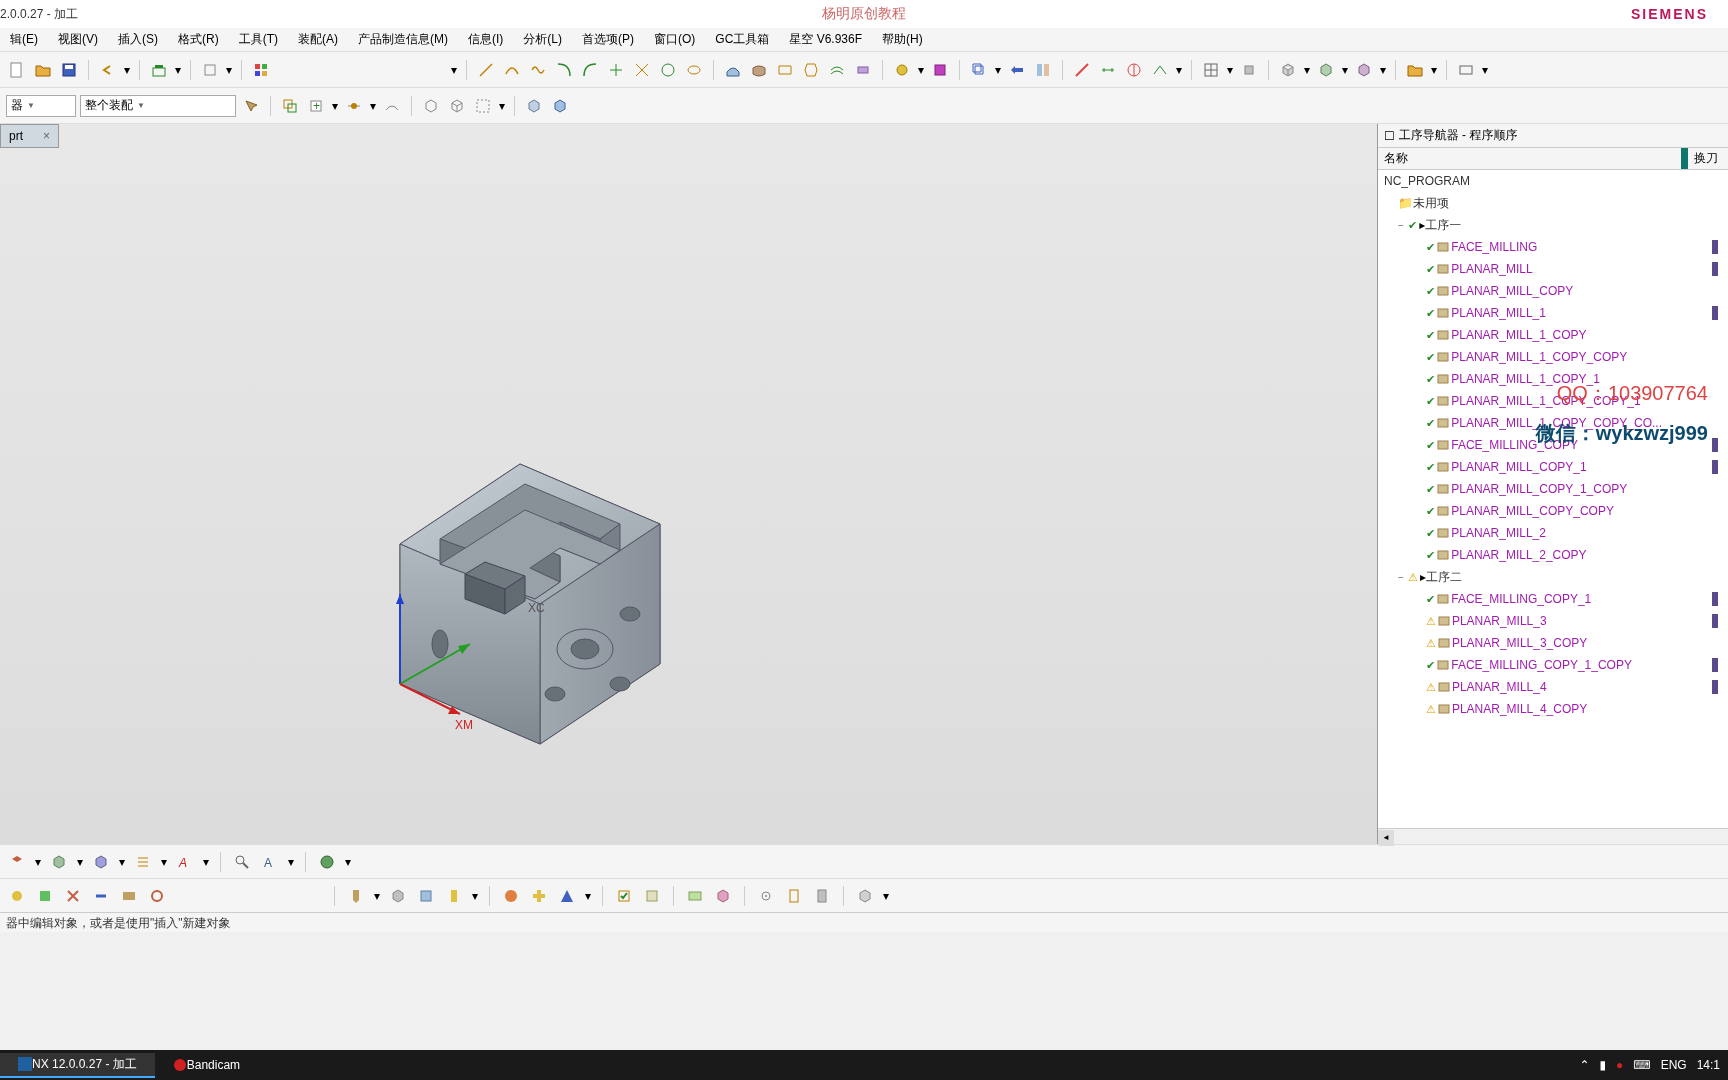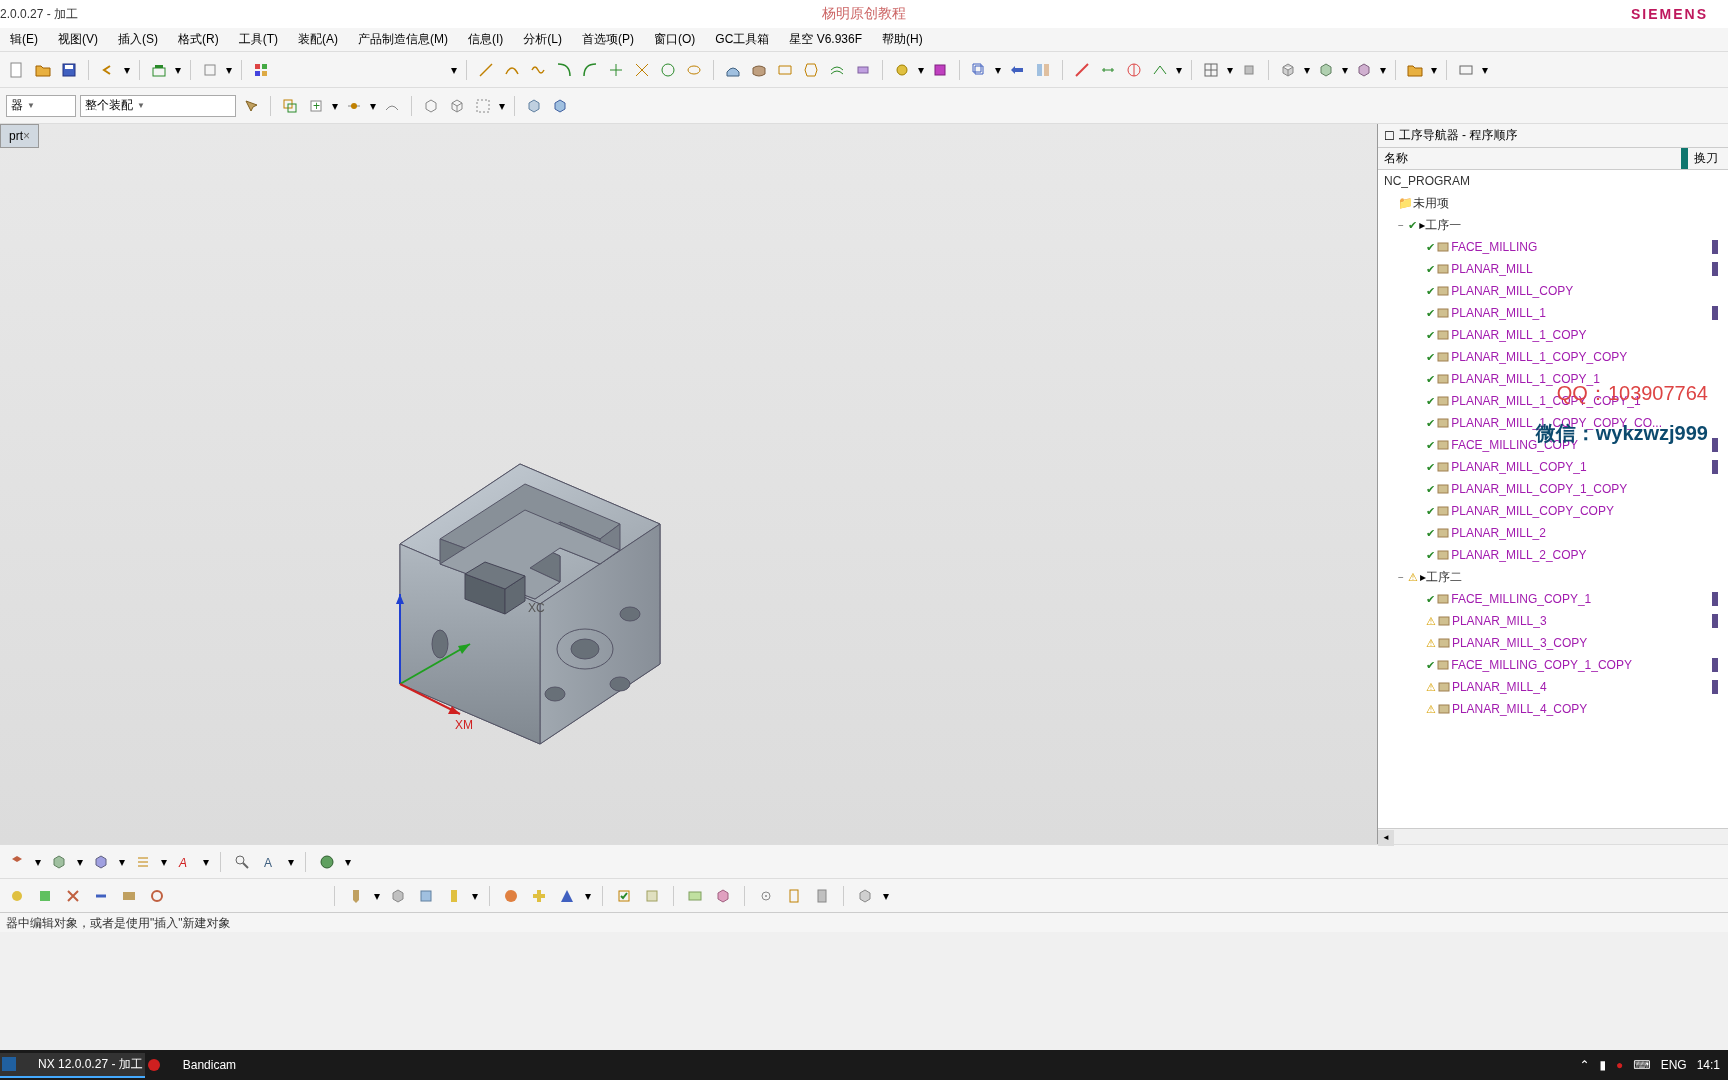--- a/index.html
+++ b/index.html
@@ -13,21 +13,21 @@
 .toolbar1{height:36px;background:#f5f5f5;display:flex;align-items:center;padding:0 6px;gap:4px;border-bottom:1px solid #ddd}
 .toolbar2{height:36px;background:#f5f5f5;display:flex;align-items:center;padding:0 6px;gap:4px;border-bottom:1px solid #ddd}
 .tb-btn{width:22px;height:22px;display:flex;align-items:center;justify-content:center;cursor:pointer;border-radius:2px}
 .tb-sep{width:1px;height:20px;background:#ccc;margin:0 4px}
 .tb-drop{width:8px;height:22px;display:flex;align-items:center;justify-content:center}
 .combo{height:22px;border:1px solid #aaa;background:#fff;padding:0 4px;display:flex;align-items:center;gap:4px}
 .combo-arrow{font-size:8px;color:#666}
 .main-area{display:flex;height:720px}
 .viewport{flex:1;background:linear-gradient(to bottom,#e8e8e8,#dcdcdc);position:relative;border-right:1px solid #999}
 .tab-header{position:absolute;top:0;left:0;height:24px;display:flex}
-.tab{background:#d0d8e0;padding:2px 8px;border:1px solid #999;display:flex;align-items:center;gap:0;font-size:11px}
+.tab{background:#d0d8e0;padding:2px 8px;border:1px solid #999;display:flex;align-items:center;gap:20px;font-size:11px}
 .tab-close{color:#666;cursor:pointer}
 .model-svg{position:absolute;left:300px;top:240px}
 .side-panel{width:350px;background:#fff;display:flex;flex-direction:column}
 .panel-header{height:24px;background:#f5f5f5;display:flex;align-items:center;padding:0 6px;gap:4px;border-bottom:1px solid #ccc}
 .panel-cols{height:22px;background:#f5f5f5;display:flex;border-bottom:1px solid #ccc}
 .col-name{flex:1;padding:2px 6px;border-right:7px solid #0f766e}
 .col-tool{width:40px;padding:2px 6px}
 .tree{flex:1;overflow-y:auto;background:#fff}
 .tree-row{display:flex;align-items:center;height:22px;padding-left:4px;position:relative}
 .tree-name{color:#a21caf;font-size:12px}
@@ -37,21 +37,21 @@
 .ind1{padding-left:20px}
 .ind3{padding-left:48px}
 .expander{width:10px;display:inline-block;color:#666;font-size:10px}
 .check{color:#2a8a2a;font-size:11px;margin-right:2px}
 .warn{color:#d8a000;font-size:11px;margin-right:2px}
 .tool-flag{position:absolute;right:10px;width:6px;height:14px;background:#5a4a8a}
 .bottom-tb1{height:34px;background:#f5f5f5;display:flex;align-items:center;padding:0 6px;gap:6px;border-top:1px solid #ddd}
 .bottom-tb2{height:34px;background:#f5f5f5;display:flex;align-items:center;padding:0 6px;gap:6px;border-top:1px solid #ddd}
 .statusbar{height:20px;background:#f5f5f5;padding:2px 6px;border-top:1px solid #ccc;color:#333}
 .taskbar{position:absolute;bottom:0;left:0;right:0;height:30px;background:#1a1a1a;display:flex;align-items:center;color:#fff}
-.task-item{height:25px;padding:0 2px;display:flex;align-items:center;gap:22px;font-size:11px}
+.task-item{height:25px;padding:0 18px;display:flex;align-items:center;gap:0;font-size:11px}
 .task-item.active{background:#333;border-bottom:2px solid #4af}
 .task-tray{margin-left:auto;display:flex;align-items:center;gap:10px;padding-right:8px;font-size:11px}
 .scroll-h{height:16px;background:#f0f0f0;border-top:1px solid #ccc;position:relative}
 .scroll-arrow{width:16px;height:16px;background:#ddd;display:inline-flex;align-items:center;justify-content:center;font-size:8px}
 .wm-qq{position:absolute;right:20px;top:380px;color:#d44;font-size:20px;font-weight:normal;z-index:5}
 .wm-wx{position:absolute;right:20px;top:420px;color:#0c4a6e;font-size:20px;font-weight:bold;z-index:5}
 svg{display:block}
 </style>
 </head>
 <body>

